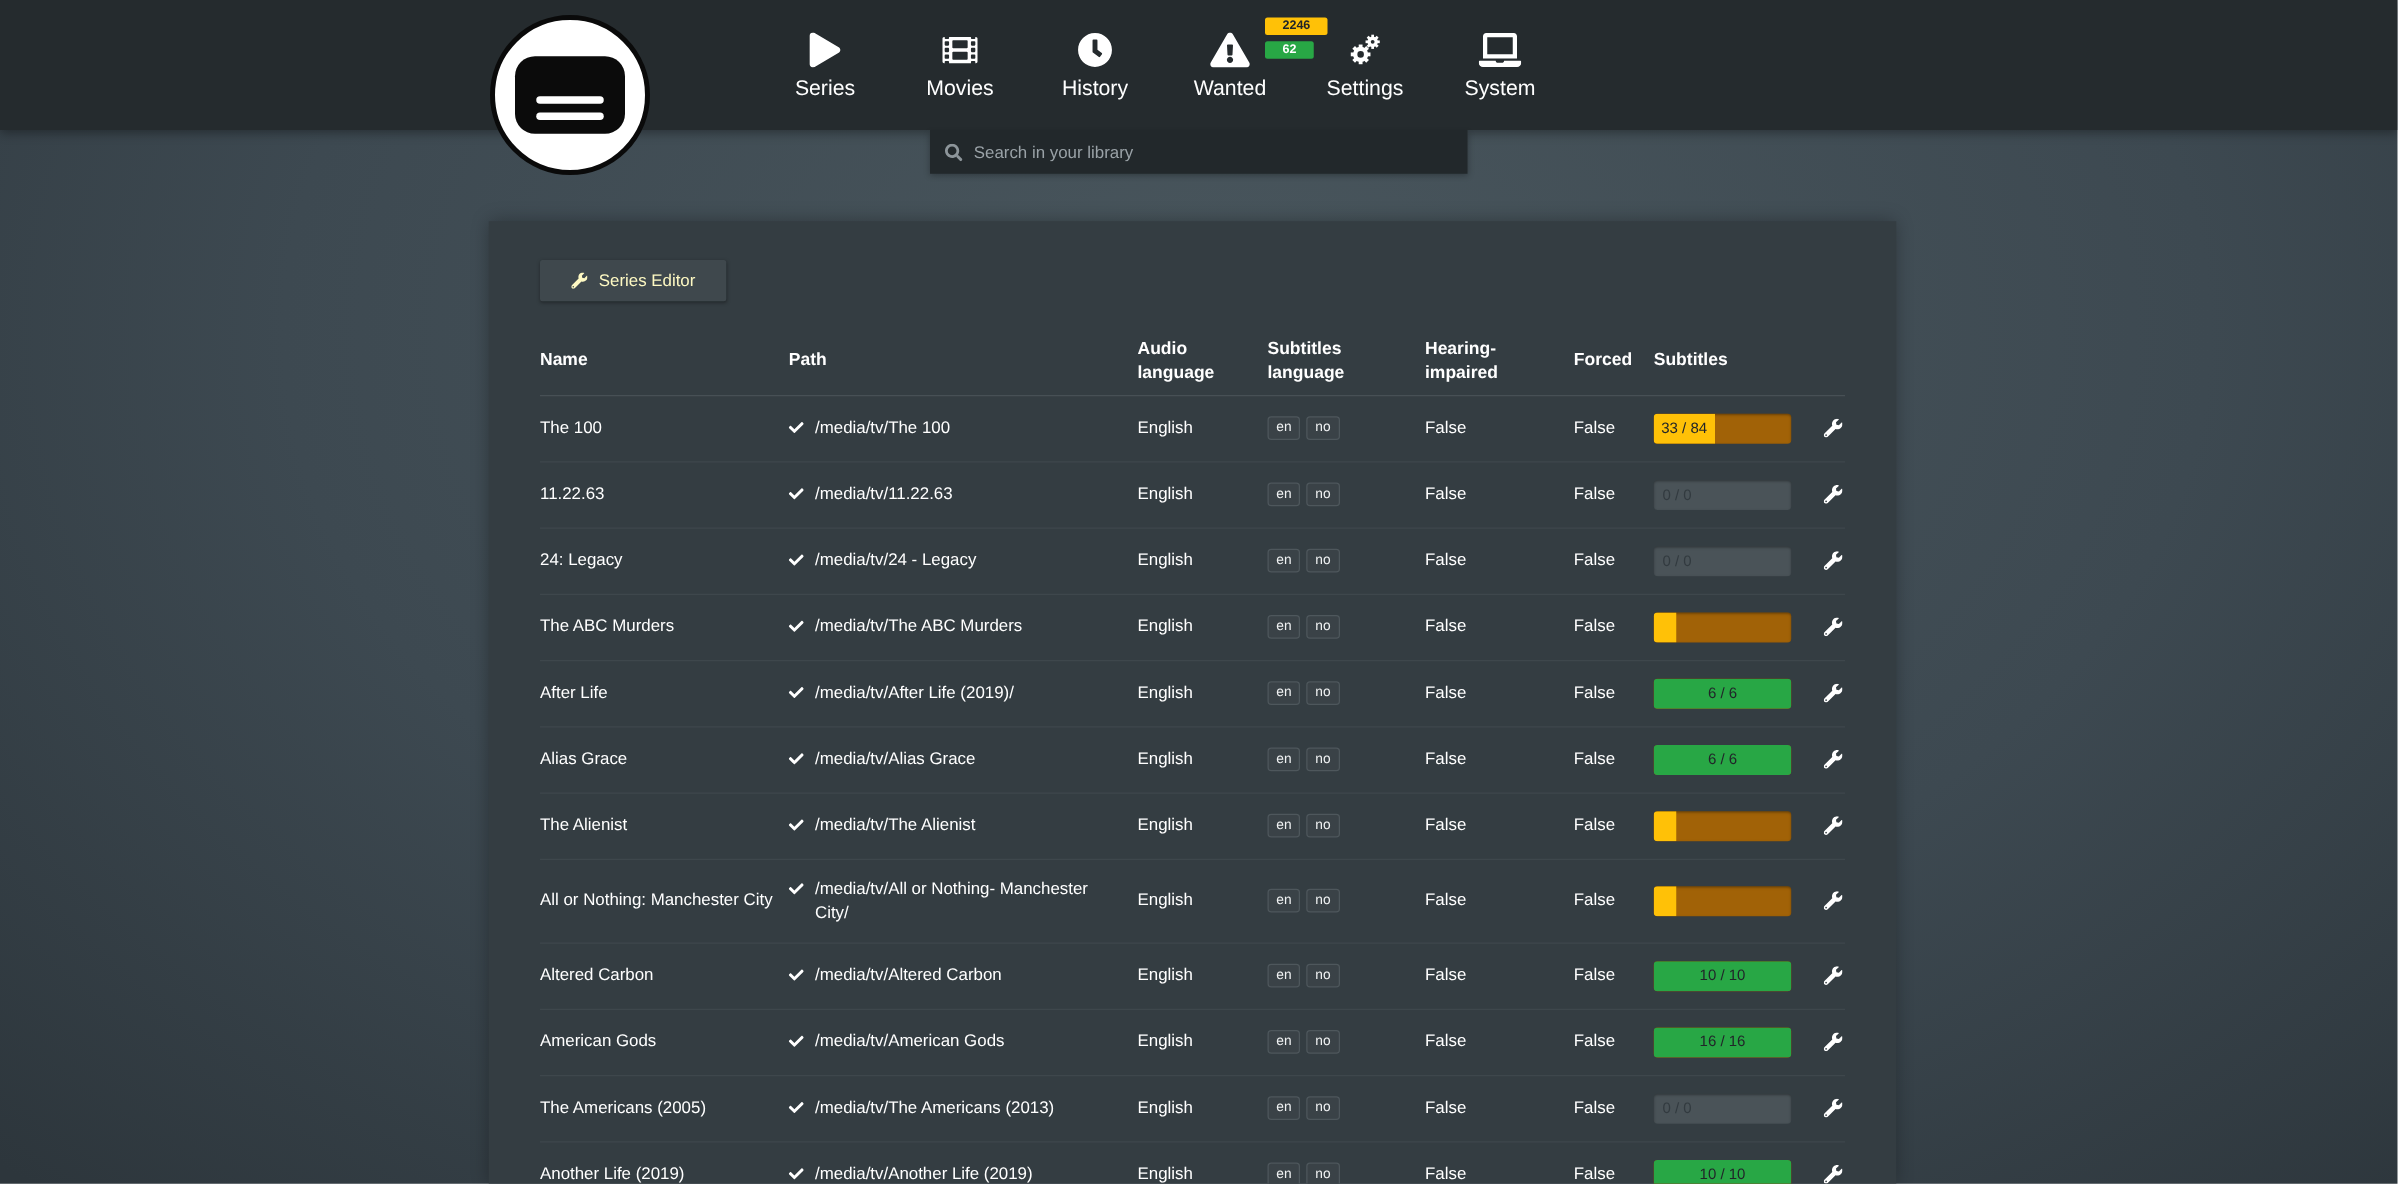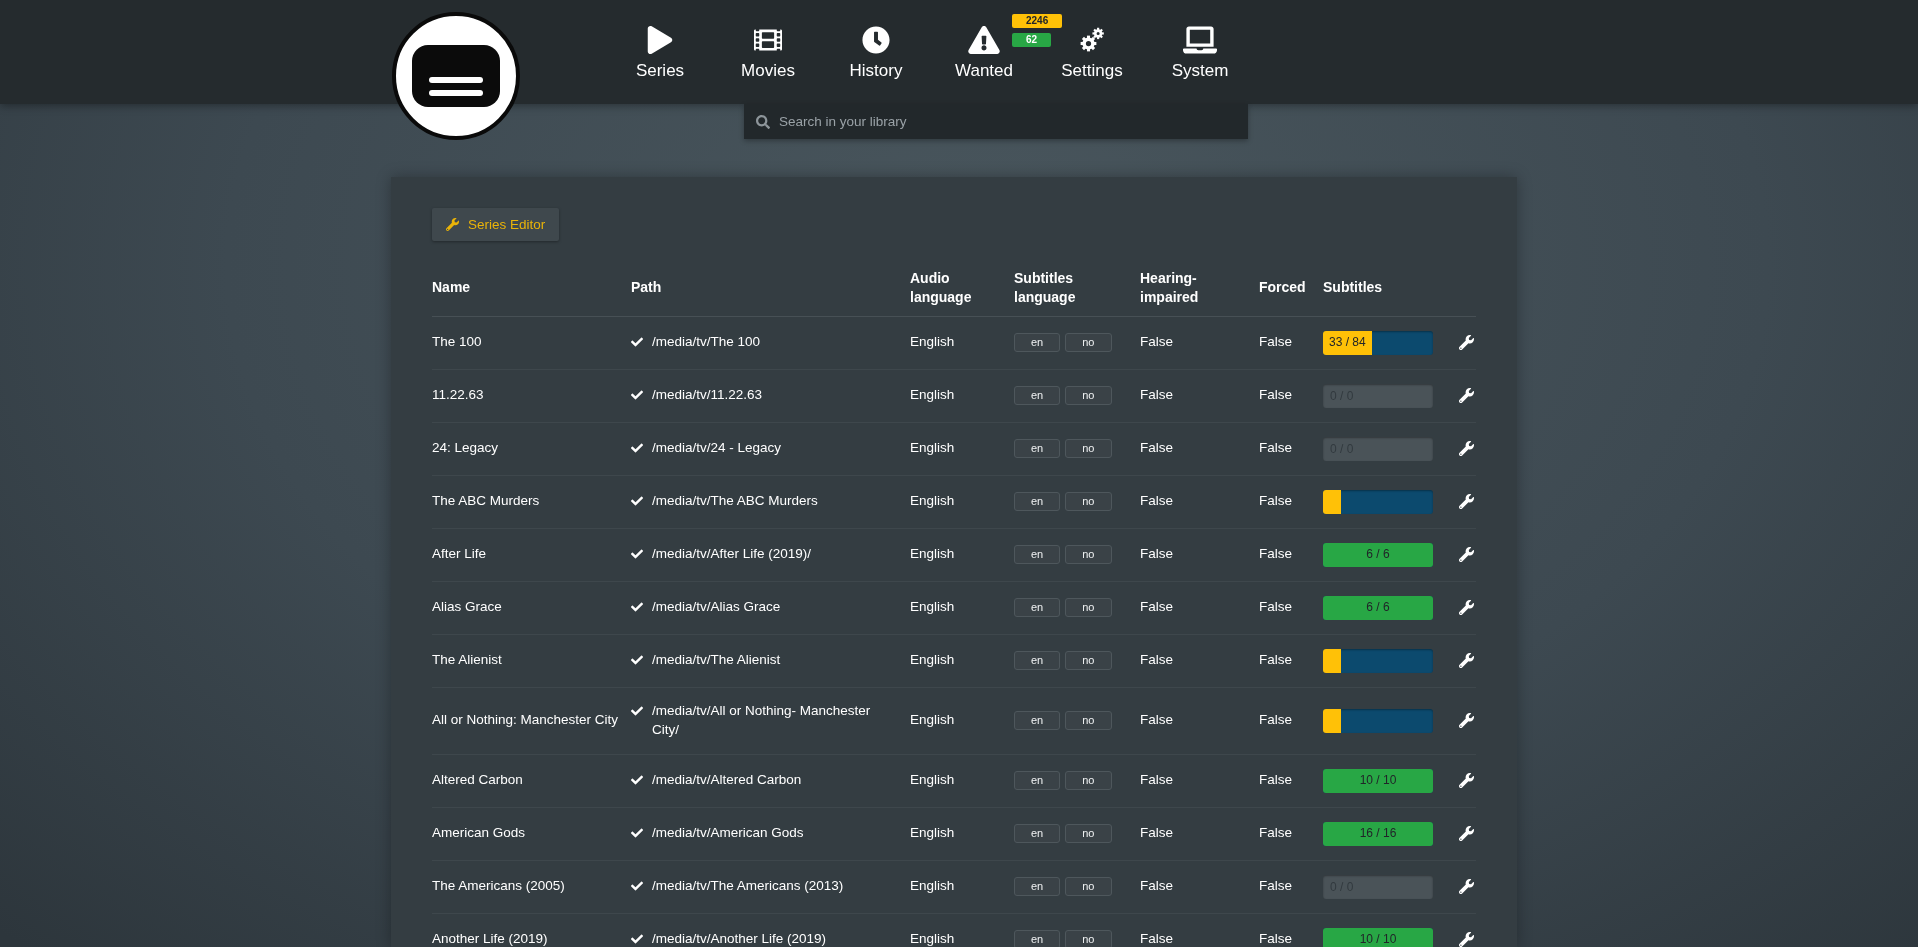--- a/index.html
+++ b/index.html
@@ -36,62 +36,62 @@
     display:flex; flex-direction:column; align-items:center; justify-content:center;
     cursor:pointer; position:relative; text-decoration:none; color:#ffffff;
   }
   .nav-icon { height:30px; display:flex; align-items:flex-end; justify-content:center; color:#ffffff; }
   .nav-icon svg { height:28px; width:34px; fill:currentColor; }
   .nav-label { font-size:17px; margin-top:7px; white-space:nowrap; }
   .nav-badges { position:absolute; left:82px; top:14px; display:flex; flex-direction:column; gap:5px; align-items:flex-start; z-index:3; }
   .nav-badge { font-size:10px; font-weight:bold; padding:2px 14px; border-radius:2px; line-height:1; }
 
   .search-bar {
-    position:absolute; top:104px; left:744px; width:504px; height:35px;
+    position:absolute; top:104px; left:744px; width:430px; height:35px;
     background:#22282b; display:flex; align-items:center; padding:0 12px; gap:9px;
     box-shadow:0 2px 5px rgba(0,0,0,.3); z-index:2;
   }
   .search-icon { color:#8d959a; display:flex; }
   .search-icon svg { width:14px; height:14px; fill:currentColor; }
   .search-input { flex:1; background:transparent; border:none; outline:none; color:#d6dadd; font-size:13.5px; font-family:inherit; }
   .search-input::placeholder { color:#9aa2a7; }
 
   
   .panel {
     position:absolute; left:391px; top:177px; width:1126px; height:770px;
     background:#343d42; padding:31px 41px;
     box-shadow:0 0 14px rgba(0,0,0,.3);
     overflow:hidden;
   }
 
   .series-editor-btn {
     display:inline-flex; align-items:center; gap:9px;
-    background:#3f484d; color:#eab308; border:none; border-radius:2px;
-    padding:9px 14px; font-size:13.5px; font-family:inherit; cursor:pointer;
+    background:#3f484d; color:#fef9c3; border:none; border-radius:2px;
+    padding:9px 25px; font-size:13.5px; font-family:inherit; cursor:pointer;
     box-shadow:0 1px 3px rgba(0,0,0,.35);
   }
   .series-editor-btn svg { width:13px; height:13px; fill:currentColor; }
 
   .table { margin-top:22px; }
   .thead, .tr {
     display:grid;
     grid-template-columns:199px 279px 104px 126px 119px 64px 129px 1fr;
     align-items:center;
   }
   .thead { padding:6px 0 9px; border-bottom:1px solid #475055; font-weight:bold; font-size:14px; line-height:1.35; }
   .tr { border-bottom:1px solid #3e474c; padding:14px 0; font-size:13.5px; line-height:1.4; }
   .td, .th { padding-right:12px; }
   .path-cell { display:flex; align-items:flex-start; gap:9px; }
   .check-icon { display:flex; margin-top:3px; }
   .check-icon svg { width:12px; height:12px; fill:#ffffff; }
   .lang-cell { display:flex; gap:5px; }
-  .lang-chip { background:#3a4247; border:1px solid #4e575c; color:#f0f2f3; font-size:11px; padding:1px 16px; border-radius:3px; line-height:1.4; }
+  .lang-chip { background:#3a4247; border:1px solid #4e575c; color:#f0f2f3; font-size:11px; padding:1px 6px; border-radius:3px; line-height:1.4; }
 
   .progress {
-    width:110px; height:24px; background:#0c4a6e; border-radius:3px;
+    width:110px; height:24px; background:#a16207; border-radius:3px;
     position:relative; overflow:hidden;
     box-shadow:inset 0 1px 2px rgba(0,0,0,.35);
   }
   .progress.empty { background:#4a5358; }
   .progress-fill {
     height:100%; display:flex; align-items:center; justify-content:center;
     font-size:12px; color:#212529; min-width:max-content; padding:0 6px; white-space:nowrap;
   }
   .progress-empty-label { position:absolute; left:7px; top:50%; transform:translateY(-50%); font-size:12px; color:#323a3f; }
 

